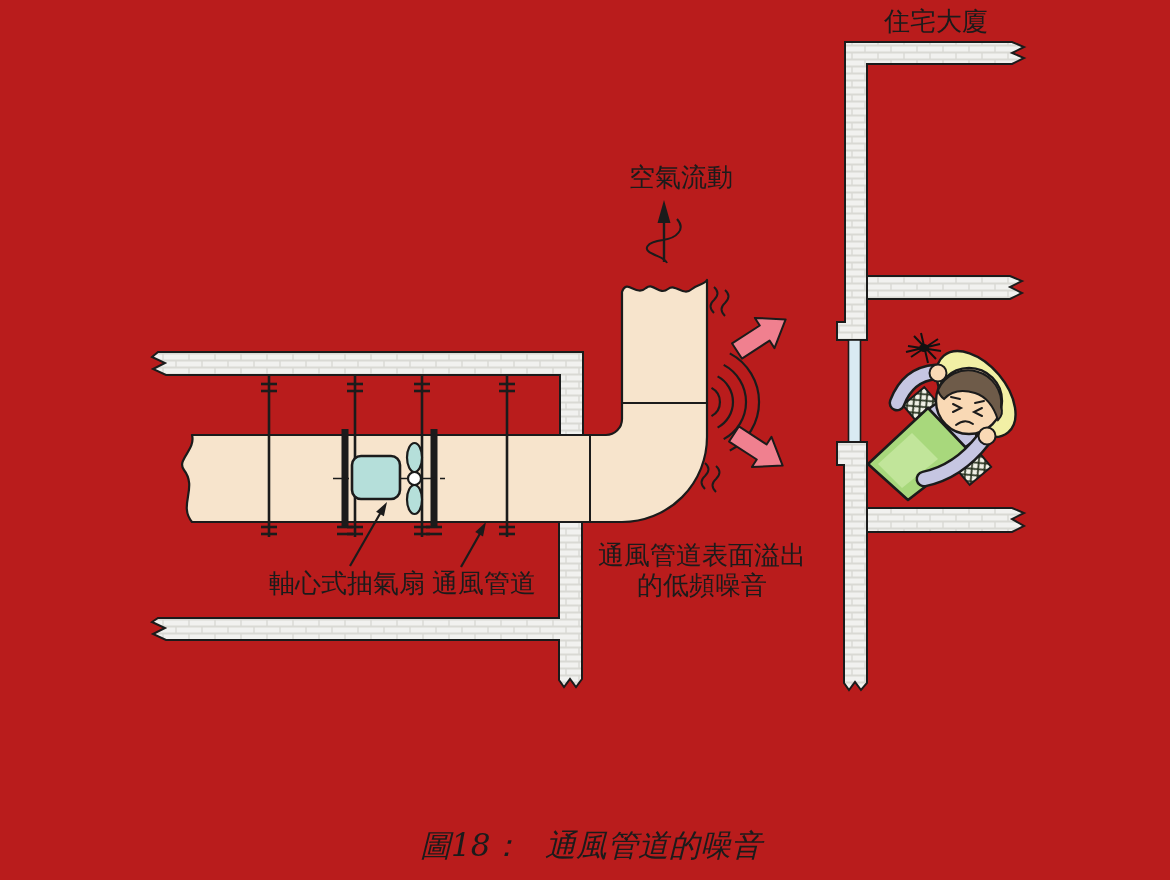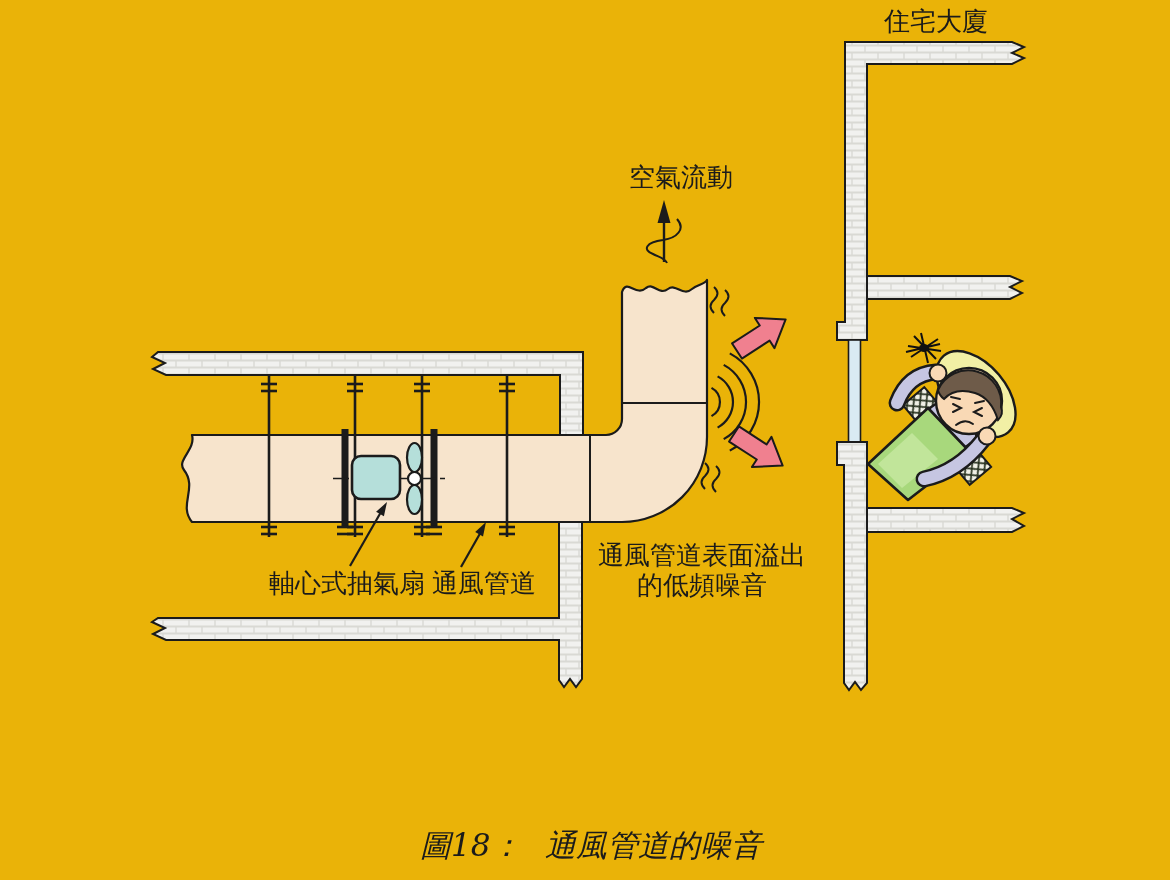--- a/index.html
+++ b/index.html
@@ -1,16 +1,16 @@
 <!DOCTYPE html>
 <html><head>
 <meta charset="utf-8">
 <style>
   html,body { margin:0; padding:0; background:#ffffff; }
-  .page { position:relative; width:1170px; height:880px; background:#eab308; overflow:hidden; }
+  .page { position:relative; width:1170px; height:880px; background:#b91c1c; overflow:hidden; }
   svg { display:block; }
   .lbl { font-family:"DejaVu Serif","Liberation Serif",serif; font-size:26px; fill:#1b1b1b; }
   .caption { font-family:"DejaVu Serif","Liberation Serif",serif; font-style:italic; font-size:31px; fill:#1b1b1b; }
   .outline { stroke:#1b1b1b; }
 </style>
 </head>
 <body>
 
 <div class="page">
 <svg width="1170" height="880" viewBox="0 0 1170 880" xmlns="http://www.w3.org/2000/svg">

